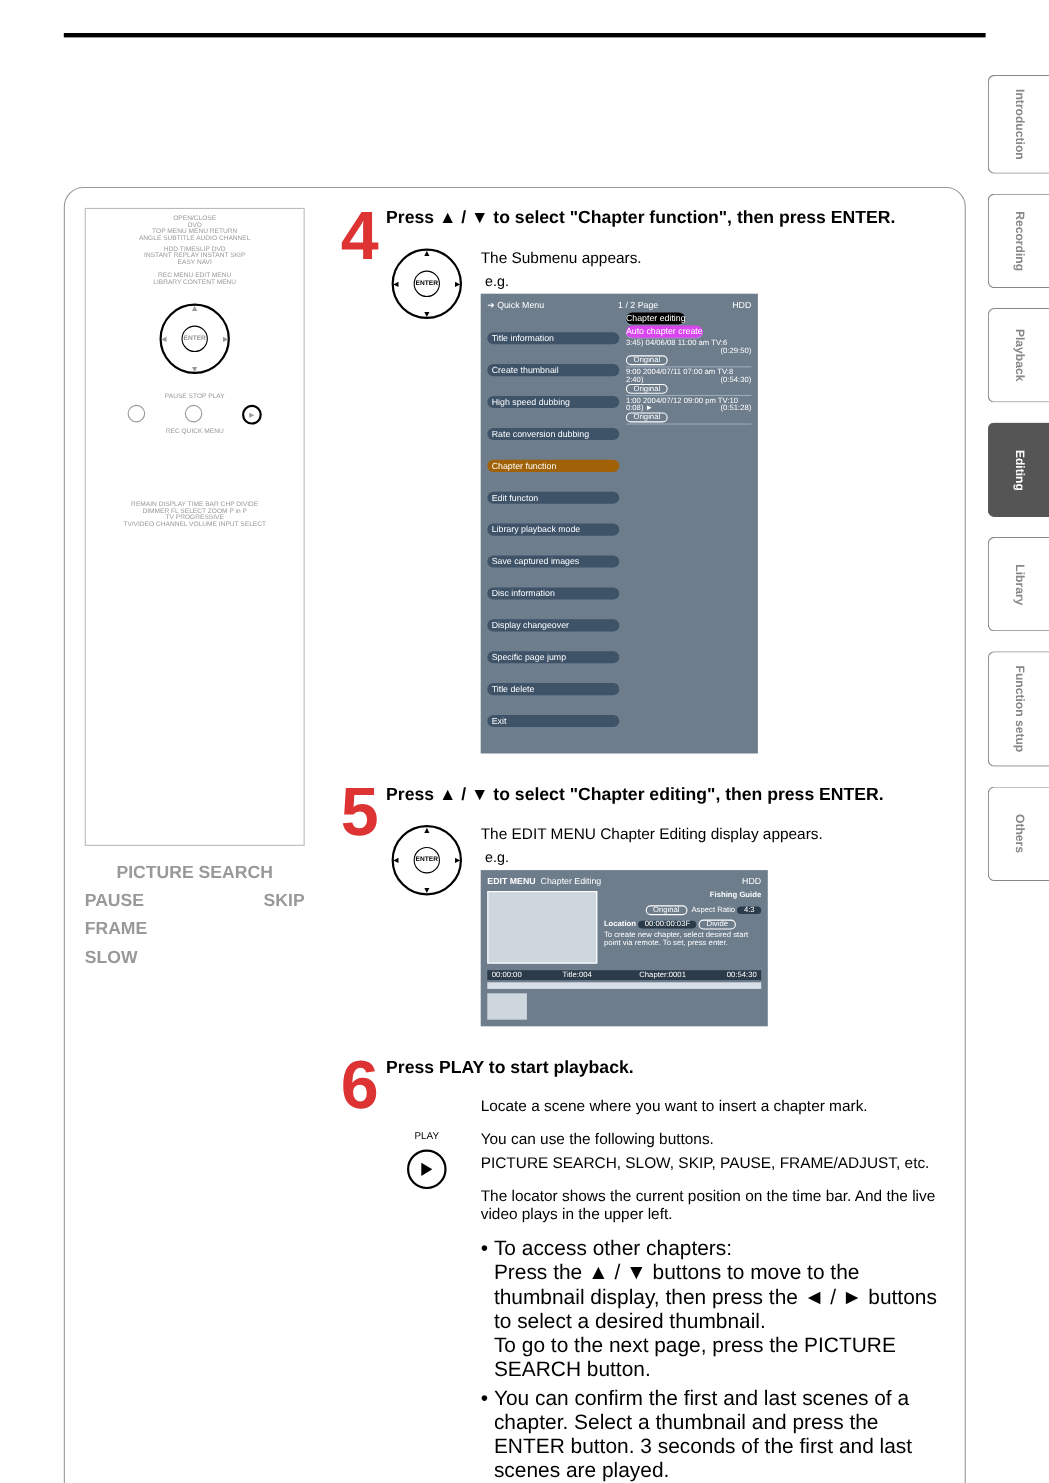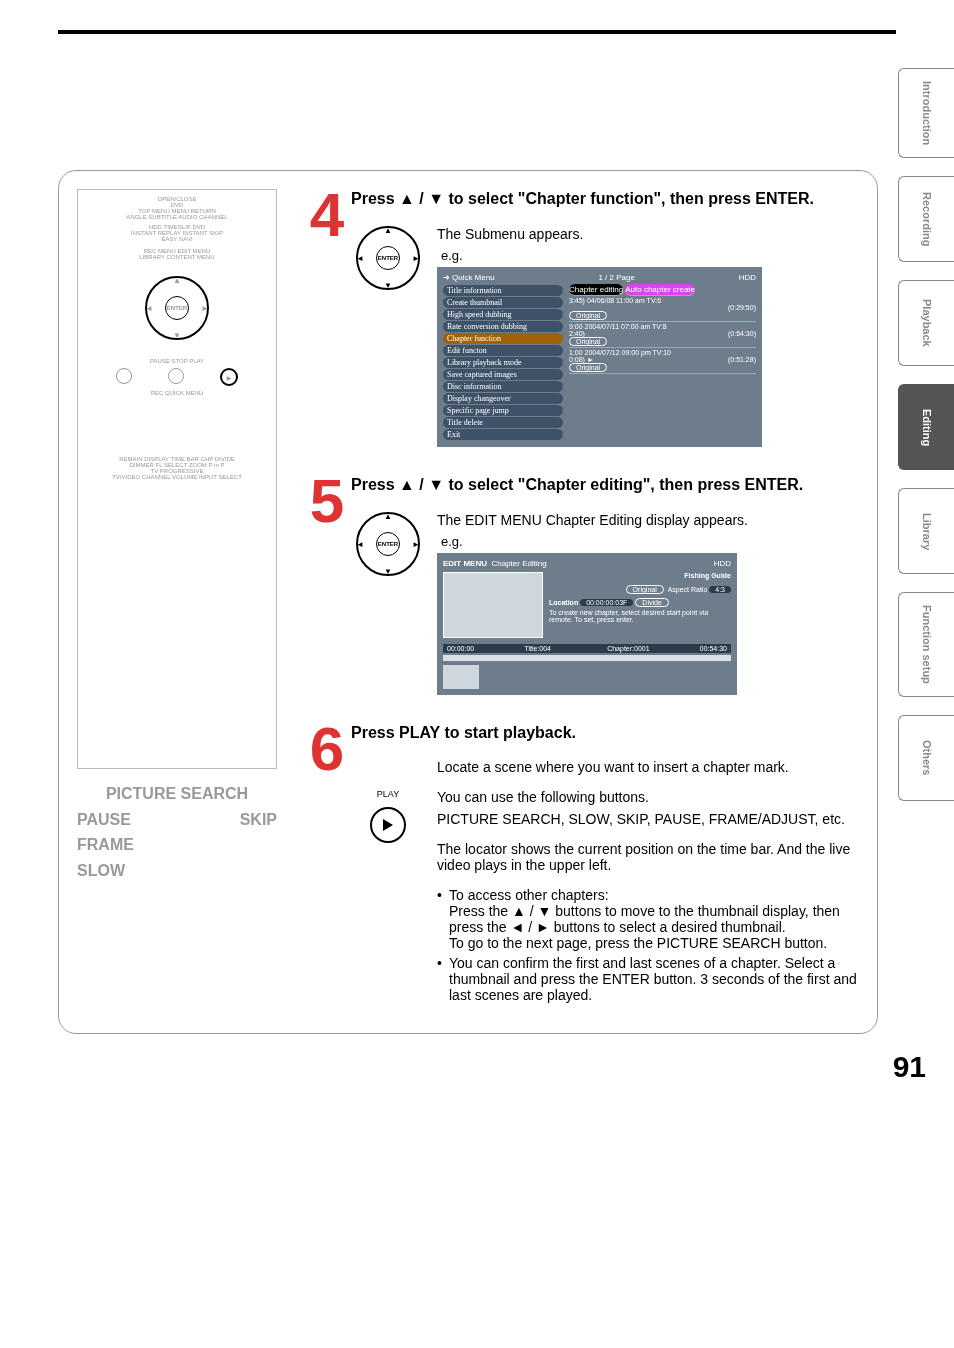--- a/index.html
+++ b/index.html
@@ -17,33 +17,33 @@
   .step { display: flex; margin-bottom: 28px; }
   .step-num { font-size: 62px; font-weight: bold; color: #d33; width: 48px; flex: 0 0 48px; line-height: 0.85; text-align:center; }
   .step-body { flex: 1; }
   .step-heading { font-weight: bold; font-size: 16px; margin-bottom: 16px; line-height:1.3; }
   .step-desc { font-size: 14px; margin-bottom: 6px; }
   .eg { font-size:13px; margin-left:4px; margin-bottom:4px;}
   .navicon { width:64px; height:64px; border:2px solid #000; border-radius:50%; position:relative; margin:0 auto 18px auto; }
   .navicon::before { content:"ENTER"; position:absolute; top:50%; left:50%; transform:translate(-50%,-50%); font-size:6px; font-weight:bold; border:1px solid #000; border-radius:50%; width:22px; height:22px; display:flex; align-items:center; justify-content:center; }
   .navicon .arr { position:absolute; font-size:8px; }
   .navicon .up{top:-2px;left:50%;transform:translateX(-50%);} .navicon .dn{bottom:-2px;left:50%;transform:translateX(-50%);} .navicon .lf{left:-2px;top:50%;transform:translateY(-50%);} .navicon .rt{right:-2px;top:50%;transform:translateY(-50%);}
-  .onscreen { background:#6e7d8c; color:#fff; font-size:8px; padding:6px; width:325px; }
-  .onscreen .qm-list div { background:#3e5268; margin:1px 0; padding:1px 4px; border-radius:6px;font-family:Liberation Serif, serif; }
+  .onscreen { background:#6e7d8c; color:#fff; font-size:8px; padding:6px; width:252px; }
+  .onscreen .qm-list div { background:#3e5268; margin:18px 0; padding:1px 4px; border-radius:6px; }
   .onscreen-row { display:flex; gap:6px; }
   .onscreen .right-list { font-size:7px; flex:1;}
   .onscreen .right-list div{ border-bottom:1px solid #9ab; padding:1px 0;}
-  .edit-screen { background:#6e7d8c; color:#fff; font-size:8px; padding:6px; width:300px;}
+  .edit-screen { background:#6e7d8c; color:#fff; font-size:8px; padding:6px; width:261px;}
   .badge { display:inline-block; border:1px solid #fff; border-radius:8px; padding:0 6px; font-size:7px; }
   .badge.dark { background:#2b3b4a; border:none;}
   .remote-labels { margin-top:12px; font-weight:bold; font-size:16px; line-height:1.6; }
   .play-btn { width:36px; height:36px; border:2px solid #000; border-radius:50%; display:flex; align-items:center; justify-content:center; margin:8px auto; }
   .play-btn::after{ content:""; border-left:10px solid #000; border-top:6px solid transparent; border-bottom:6px solid transparent;}
   .play-label{ font-size:9px; text-align:center;}
-  .bullets { font-size:14px; }
+  .bullets { font-size:19px; }
   .bullets li { margin-bottom:4px; list-style:none; position:relative; padding-left:12px;}
   .bullets li::before{content:"•"; position:absolute; left:0;}
   .page-num { text-align:right; font-size:30px; font-weight:bold; margin:16px 28px 0 0;}
   .step-grid { display:flex; gap:12px; align-items:flex-start;}
   .icon-col { width:74px; flex:0 0 74px;}
   .heading-pill{ background:#000; color:#fff; padding:1px 6px; border-radius:6px; font-size:8px; display:inline-block;}
 </style>
 </head>
 <body>
 

